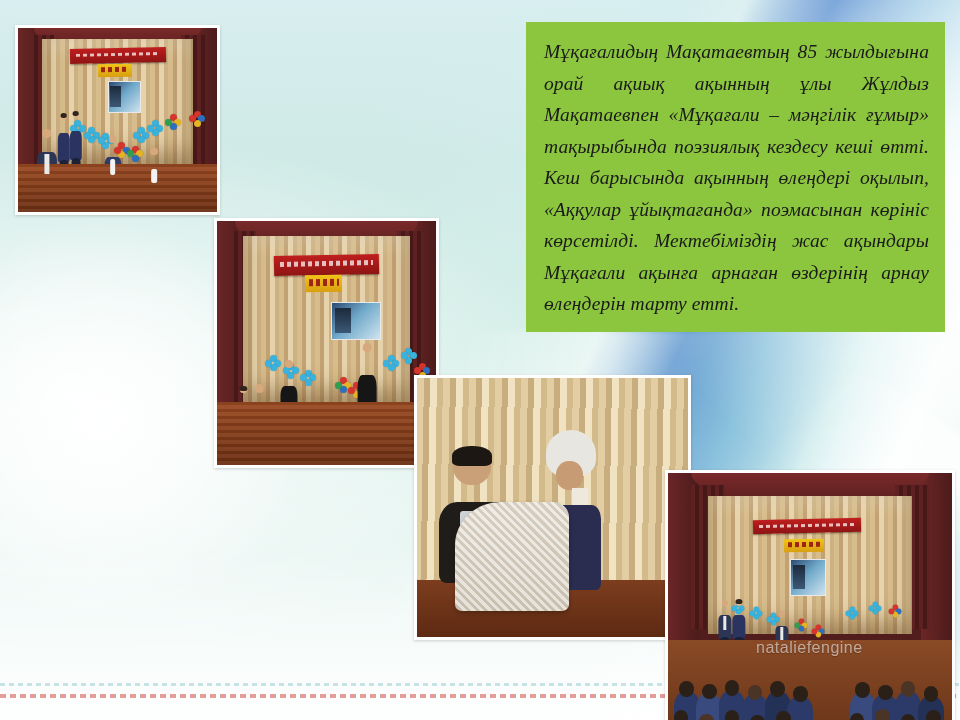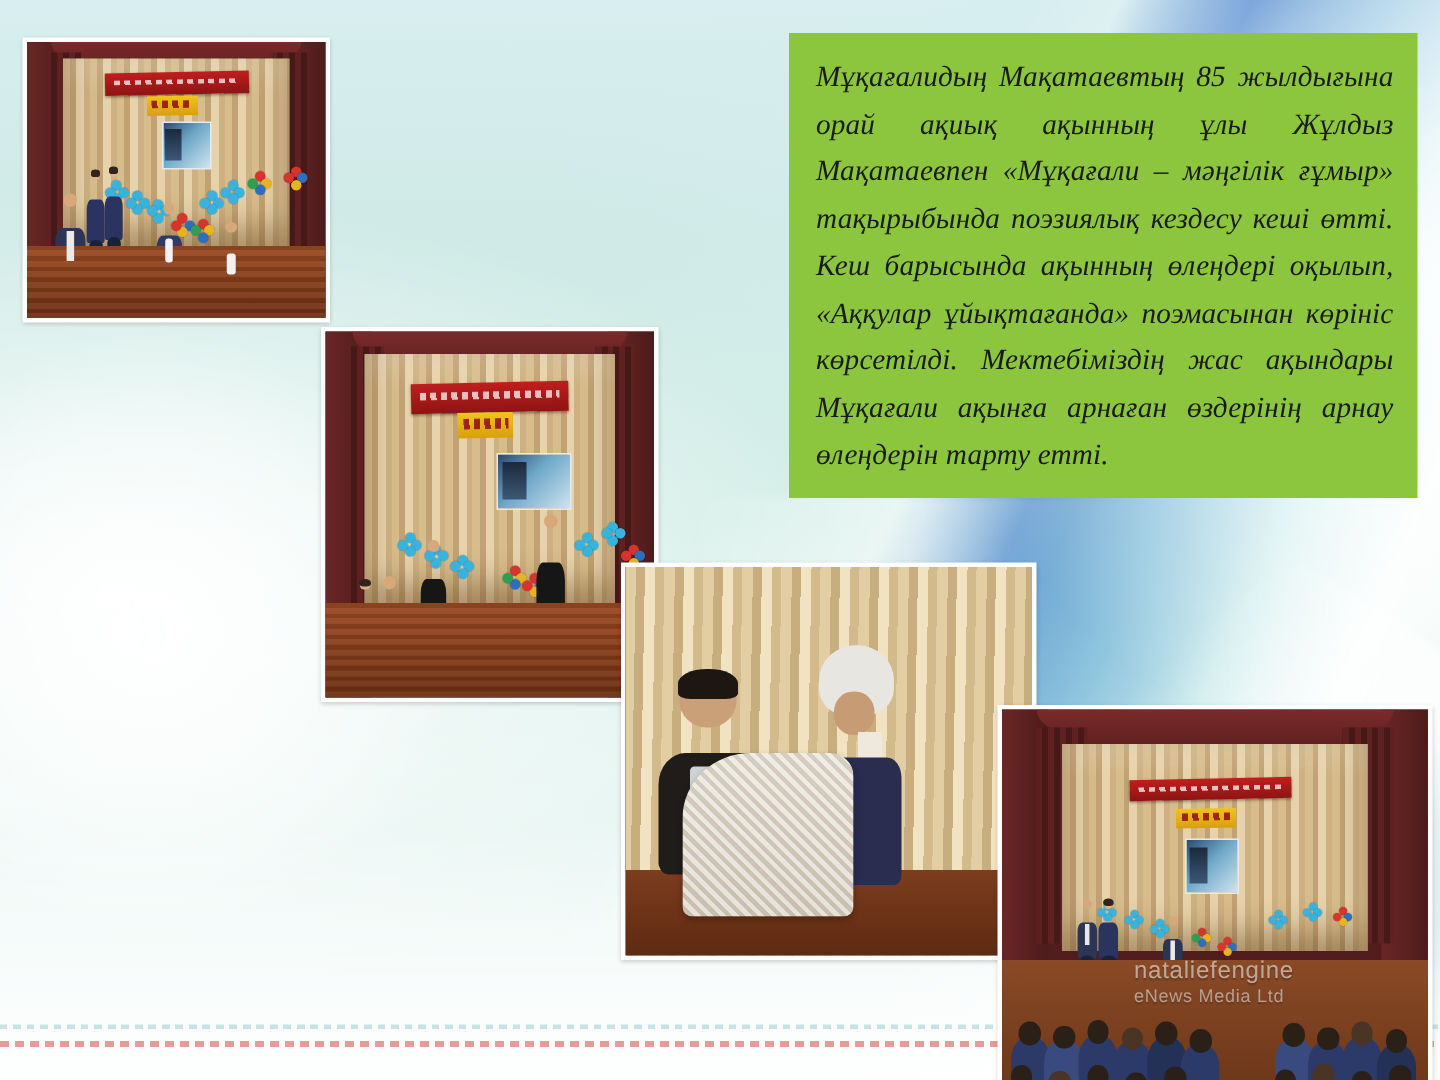--- a/index.html
+++ b/index.html
@@ -593,21 +593,20 @@
           <b class="g" style="left:18%;bottom:6%"></b>
             <b style="left:27%;bottom:2%"></b>
           <b class="l" style="left:36%;bottom:5%"></b>
             <b style="left:62%;bottom:4%"></b>
           <b class="f" style="left:71%;bottom:7%"></b>
             <b class="g" style="left:80%;bottom:3%"></b>
           <b style="left:89%;bottom:6%"></b>
         </div>
         <div class="wm">
           <div>nataliefengine</div>
-          <div class="w2">eNews Media Ltd</div>
         </div>
       </div>
     </div>
   </div>
 
   <div id="textbox">
     <p>Мұқағалидың Мақатаевтың 85 жылдығына орай ақиық ақынның ұлы Жұлдыз Мақатаевпен «Мұқағали – мәңгілік ғұмыр» тақырыбында поэзиялық кездесу кеші өтті. Кеш барысында ақынның өлеңдері оқылып, «Аққулар ұйықтағанда» поэмасынан көрініс көрсетілді. Мектебіміздің жас ақындары Мұқағали ақынға арнаған өздерінің арнау өлеңдерін тарту етті.</p>
   </div>
 
 </div>

